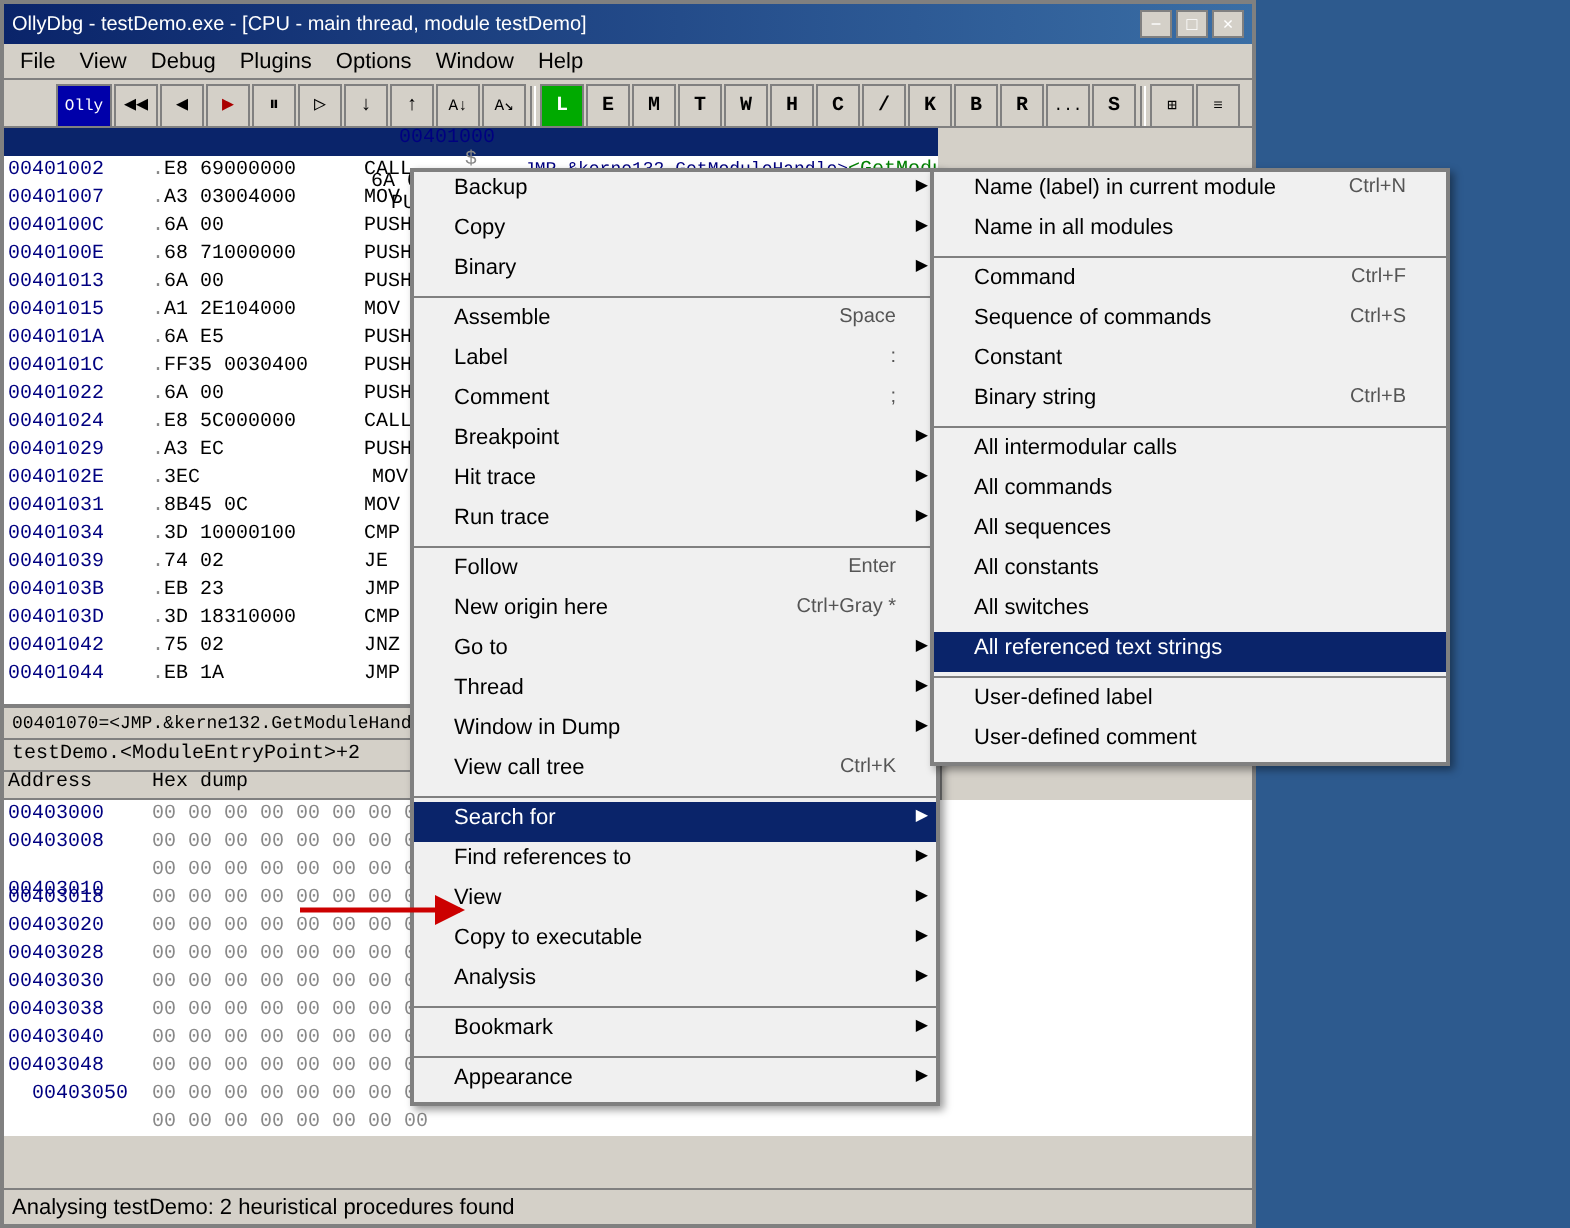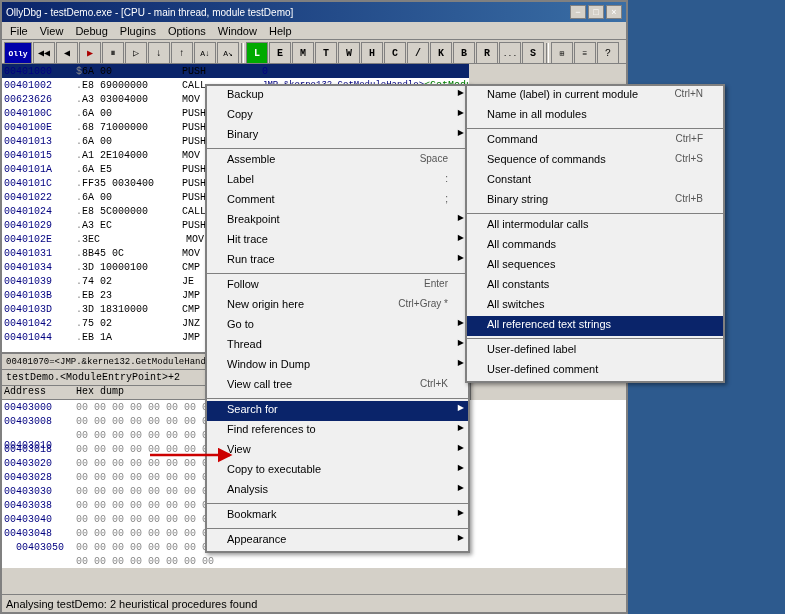--- a/index.html
+++ b/index.html
@@ -111,21 +111,21 @@
     }
 
     .code-row {
       display: flex;
       align-items: center;
       height: 14px;
       padding: 0 2px;
       white-space: nowrap;
     }
 
-    .code-row.selected { background: #0a246a; color: white; }
+    .code-row.selected { background: #0a246a; color: white; flex-direction: column; }
 
     .addr { color: #000080; min-width: 72px; }
     .bytes { color: #000; min-width: 100px; }
     .instr { color: #000; min-width: 80px; }
     .operands { color: #000080; }
     .comment { color: #008000; }
 
     .registers-panel {
       position: absolute;
       top: 46px;
@@ -288,21 +288,21 @@
     <span class="menu-item">File</span>
     <span class="menu-item">View</span>
     <span class="menu-item">Debug</span>
     <span class="menu-item">Plugins</span>
     <span class="menu-item">Options</span>
     <span class="menu-item">Window</span>
     <span class="menu-item">Help</span>
   </div>
 
   <div class="toolbar" style="height:24px;">
-    <div class="tb-btn blue-btn tb2-colored" style="width:28px;font-size:8px;font-weight:bold;">Olly</div>
+    <div class="tb-btn blue-btn tb2-colored" style="width:28px;font-size:8px;font-weight:normal;margin-left:24px;">Olly</div>
     <div class="tb-btn">◀◀</div>
     <div class="tb-btn">◀</div>
     <div class="tb-btn" style="color:#aa0000;">▶</div>
     <div class="tb-btn">⏸</div>
     <div class="tb-btn">▷</div>
     <div class="tb-btn">↓</div>
     <div class="tb-btn">↑</div>
     <div class="tb-btn" style="font-size:8px;">A↓</div>
     <div class="tb-btn" style="font-size:8px;">A↘</div>
     <div class="tb-separator"></div>
@@ -337,21 +337,21 @@
       </div>
       <div class="code-row">
         <span class="addr">00401002</span>
         <span style="color:#888;min-width:6px;">.</span>
         <span class="bytes">E8 69000000 </span>
         <span class="instr">CALL</span>
         <span class="operands" style="font-size:9px;">JMP.&amp;kerne132.GetModuleHandle&gt;</span>
         <span class="comment">&lt;GetModu</span>
       </div>
       <div class="code-row">
-        <span class="addr">00623626</span>
+        <span class="addr">00401007</span>
         <span style="color:#888;min-width:6px;">.</span>
         <span class="bytes">A3 03004000 </span>
         <span class="instr">MOV</span>
         <span class="operands">[00400300],EAX</span>
       </div>
       <div class="code-row">
         <span class="addr">0040100C</span>
         <span style="color:#888;min-width:6px;">.</span>
         <span class="bytes">6A 00&nbsp;&nbsp;&nbsp;&nbsp;&nbsp;&nbsp;&nbsp;&nbsp;&nbsp;</span>
         <span class="instr">PUSH</span>

